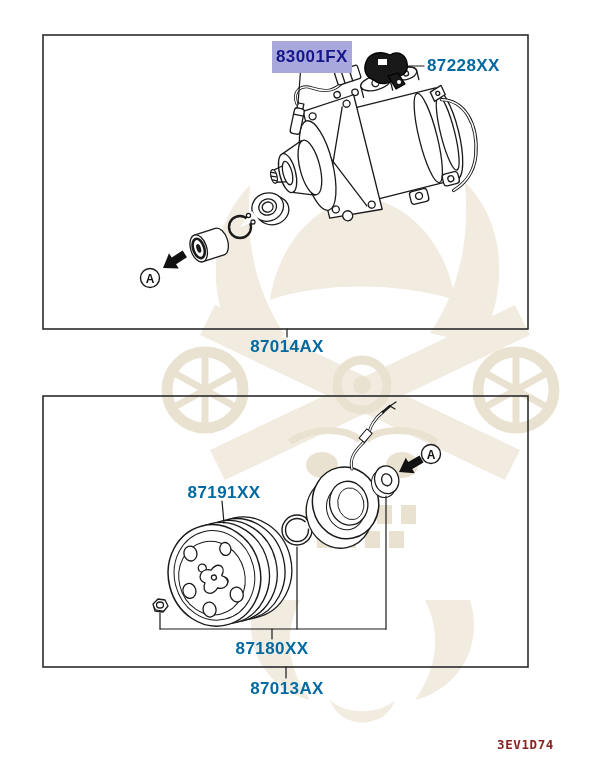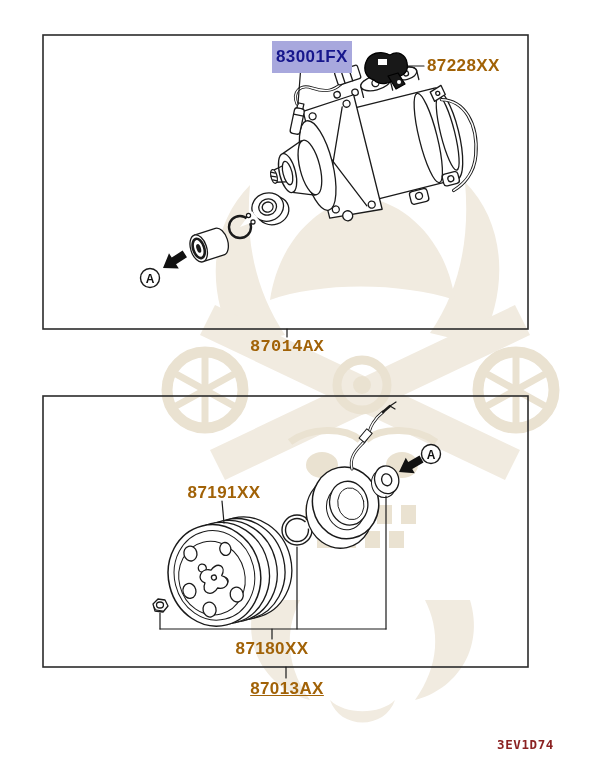--- a/index.html
+++ b/index.html
@@ -1,20 +1,20 @@
 <!DOCTYPE html>
 <html><head>
 <meta charset="utf-8">
 <style>
   html,body{margin:0;padding:0;background:#fff;}
   .page{position:relative;width:609px;height:768px;background:#ffffff;overflow:hidden;
         font-family:"Liberation Sans",sans-serif;}
   .art{position:absolute;left:0;top:0;}
   .callout{position:absolute;font-weight:bold;font-size:17px;letter-spacing:.4px;
-           color:#a16207;white-space:nowrap;line-height:20px;}
+           color:#0369a1;white-space:nowrap;line-height:20px;}
   .centered{transform:translateX(-50%);}
   .hl{background:#a8a8dd;color:#16168c;padding:6px 4px;line-height:20px;}
   .fig-code{position:absolute;font-family:"DejaVu Sans Mono",monospace;font-weight:bold;
             font-size:12.5px;letter-spacing:.6px;color:#8b2222;white-space:nowrap;text-align:center;}
 </style>
 </head>
 <body>
 
 <div class="page">
 
@@ -241,22 +241,22 @@
     </g>
 
     <text x="150" y="282.5" text-anchor="middle" font-size="12" font-weight="bold" fill="#111" font-family="Liberation Sans, sans-serif">A</text>
     <text x="431" y="458.5" text-anchor="middle" font-size="12" font-weight="bold" fill="#111" font-family="Liberation Sans, sans-serif">A</text>
   </svg>
 
   <div class="callout hl" style="left:272px;top:41px;">83001FX</div>
 
   <div class="callout" style="left:427px;top:56px;">87228XX</div>
 
-  <div class="callout centered" style="left:287px;top:337px;font-family:Liberation Mono, monospace;">87014AX</div>
+  <div class="callout centered" style="left:287px;top:337px;">87014AX</div>
 
   <div class="callout centered" style="left:224px;top:483px;text-align:center;">87191XX</div>
 
   <div class="callout centered" style="left:272px;top:639px;">87180XX</div>
 
-  <div class="callout centered" style="left:287px;top:679px;text-decoration:underline;">87013AX</div>
+  <div class="callout centered" style="left:287px;top:679px;">87013AX</div>
 
   <div class="fig-code" style="left:497px;top:737px;">3EV1D74</div>
 </div>
 
 </body></html>

